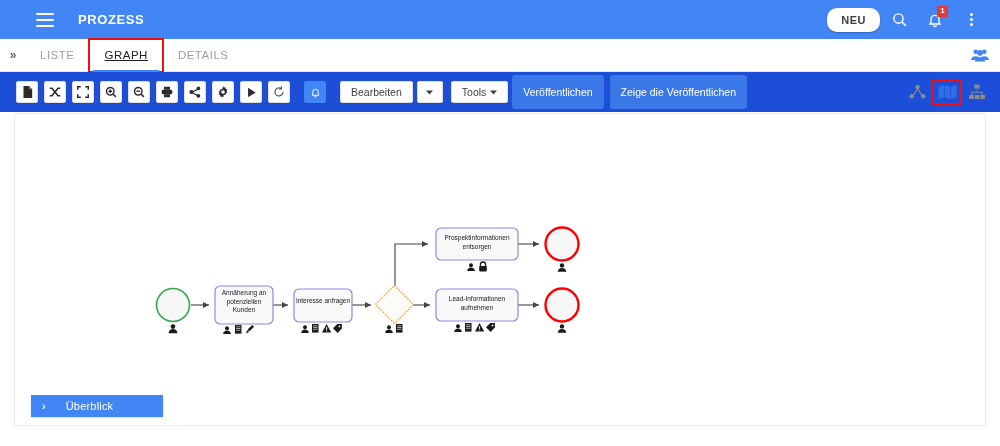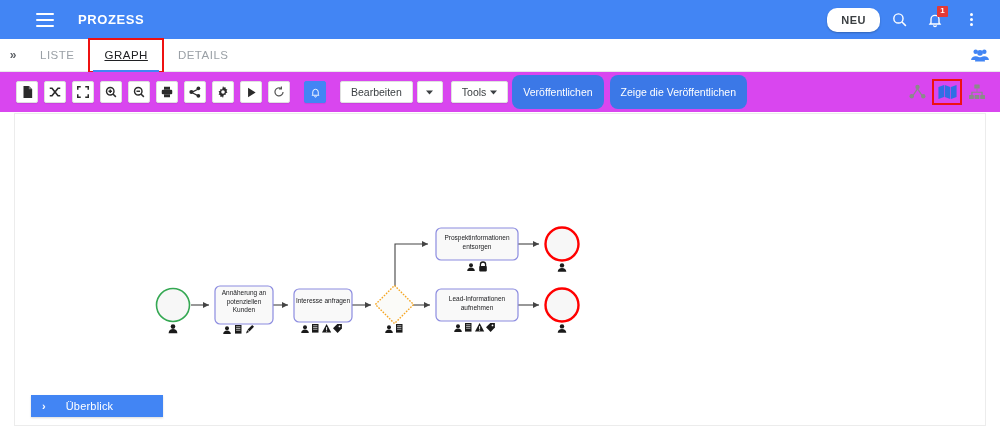--- a/index.html
+++ b/index.html
@@ -114,21 +114,21 @@
   }
   .people-icon {
     margin-left: auto; margin-right: 10px;
     cursor: pointer; display:flex; align-items:center;
   }
 
   
   .toolbar {
     position: absolute; left: 0; top: 72px;
     width: 1000px; height: 40px;
-    background: #d946ef;
+    background: #1d4ed8;
     display: flex; align-items: center;
     padding-left: 16px;
   }
   .tool {
     width: 22px; height: 22px;
     background: #fff;
     border: 1px solid #e0e0e0;
     border-radius: 2px;
     margin-right: 6px;
     display: flex; align-items: center; justify-content: center;
@@ -154,21 +154,21 @@
   .btn-caret {
     background:#ffffff; border:1px solid #e0e0e0; border-radius:2px;
     height:22px; width:26px; margin-right:8px;
     display:flex; align-items:center; justify-content:center;
     cursor:pointer; box-shadow: 0 1px 1px rgba(0,0,0,.07);
   }
   .btn-blue {
     background: #3b78e7;
     color: #ffffff;
     border: none;
-    border-radius: 8px;
+    border-radius: 3px;
     height: 22px;
     padding: 17px 11px;
     font-size: 10.5px;
     margin-right: 6px;
     display:flex; align-items:center;
     cursor:pointer;
     font-family: "Liberation Sans", sans-serif;
     white-space: nowrap;
   }
   .toolbar-right {

